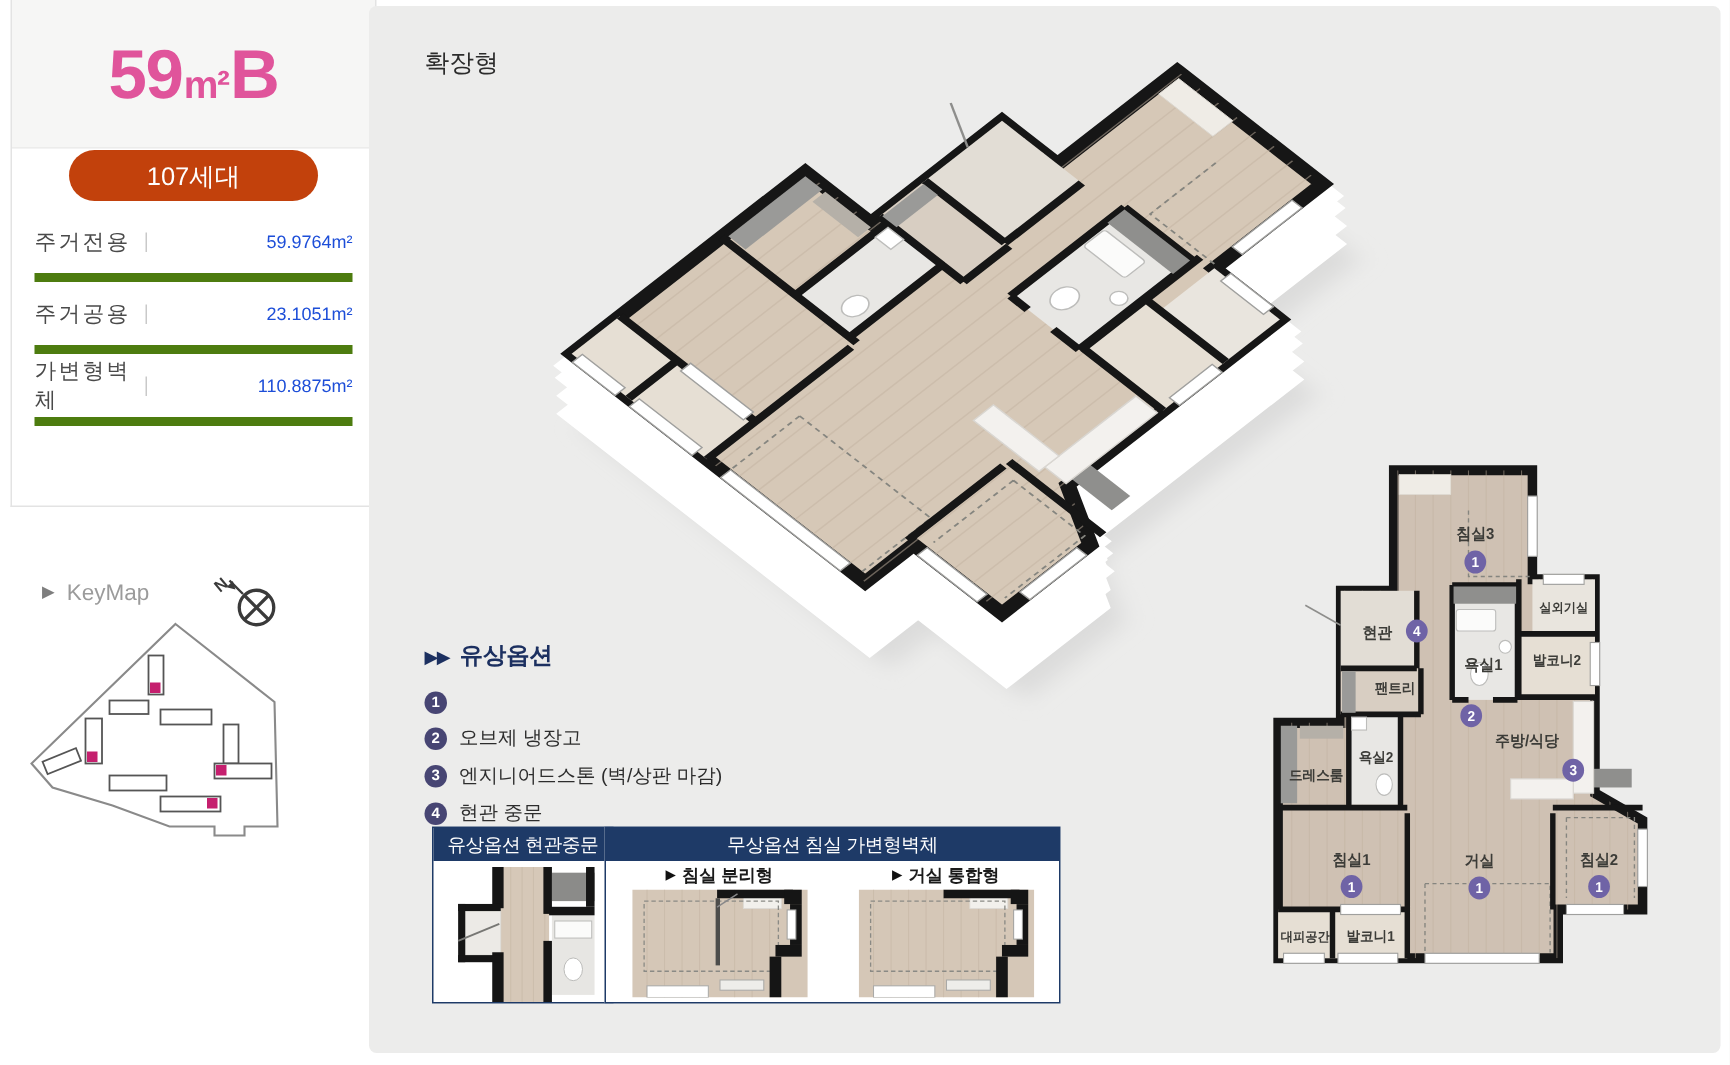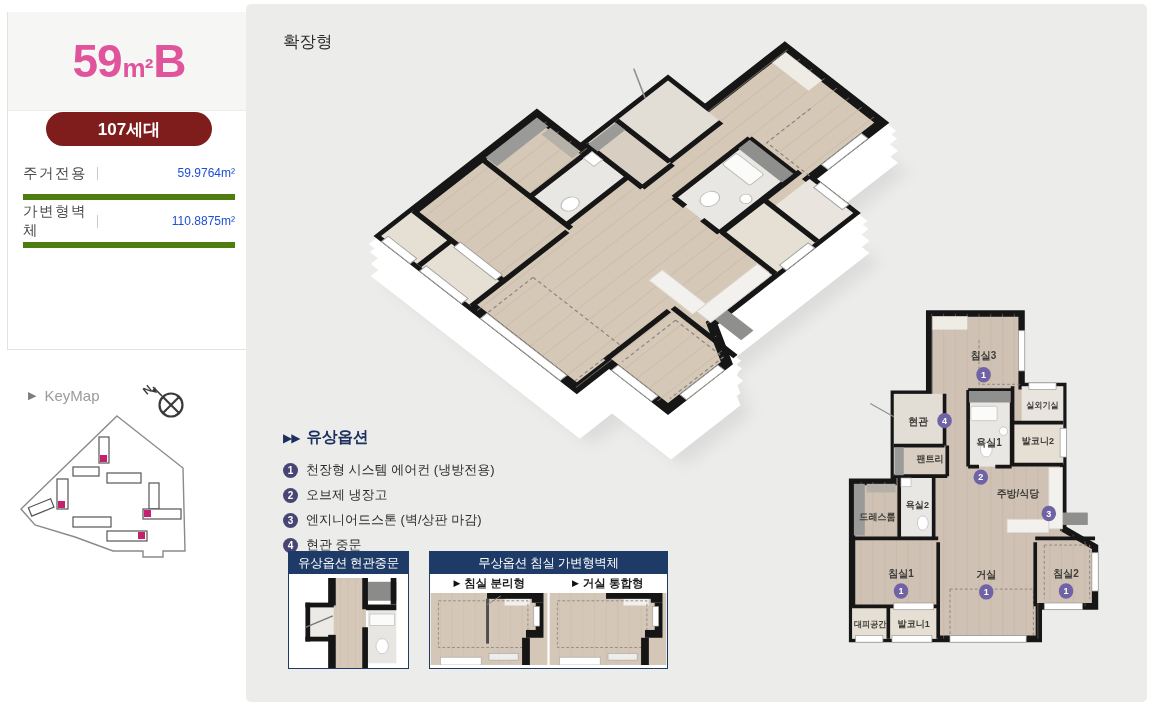--- a/index.html
+++ b/index.html
@@ -1,28 +1,28 @@
 <!DOCTYPE html>
 <html><head>
 <meta charset="utf-8">
 <style>
   html,body{margin:0;padding:0;background:#fff}
   body{width:1153px;height:710px;position:relative;overflow:hidden;
        font-family:"Liberation Sans","DejaVu Sans",sans-serif;color:#222}
 
   
-  .unit-card{position:absolute;left:7px;top:12px;width:244px;height:338px;background:#fff;
+  .unit-card{position:absolute;left:7px;top:0;width:244px;height:338px;background:#fff;
              border:1px solid #e3e3e3;border-top:none;box-sizing:border-box}
   .unit-head{height:98px;background:#f6f6f5;border-bottom:1px solid #ececeb;
              display:flex;align-items:center;justify-content:center}
   .unit-title{color:#e0549b;font-weight:700;font-size:46px;letter-spacing:-1px;line-height:1}
   .unit-title .u{font-size:26px;font-weight:600;margin:0 1px}
   .badge{position:absolute;left:50%;top:100px;transform:translateX(-50%);
-         width:166px;height:34px;border-radius:17px;background:#7f1d1d;color:#fff;
-         font-size:17px;font-weight:700;display:flex;align-items:center;justify-content:center}
+         width:166px;height:34px;border-radius:17px;background:#c2410c;color:#fff;
+         font-size:17px;font-weight:400;display:flex;align-items:center;justify-content:center}
   .specs{position:absolute;top:140px;left:15px;right:15px}
   .spec-row{display:flex;align-items:center;height:42px;border-bottom:6px solid #4d7c0f;
             font-size:14.5px}
   .spec-row .lab{color:#4a4a4a;width:74px;letter-spacing:1.5px}
   .spec-row .bar{width:1px;height:13px;background:#c9c9c9;margin-right:6px}
   .spec-row .val{margin-left:auto;color:#1d4ed8;font-weight:400;font-size:12px}
 
   
   .keymap-head{position:absolute;left:28px;top:387px;display:flex;align-items:center;gap:8px;
                color:#9b9b9b;font-size:15px}
@@ -42,21 +42,21 @@
   .opt-title{display:flex;align-items:center;gap:7px;color:#1c3060;font-size:15.5px;
              font-weight:700;margin-bottom:13px}
   .opt-title .tri2{font-size:12px;letter-spacing:-1px;line-height:1}
   .opt-item{display:flex;align-items:center;gap:8px;font-size:13px;color:#2d2d2d;margin-bottom:7px}
   .onum{width:15px;height:15px;border-radius:50%;background:#474573;color:#fff;font-size:10px;
         font-weight:700;display:flex;align-items:center;justify-content:center;flex:none}
 
   
   .panel{position:absolute;background:#fff;border:1px solid #1e3a67;box-sizing:border-box}
   .p1{left:42px;top:547px;width:121px;height:118px}
-  .p2{left:183px;top:547px;width:239px;height:118px}
+  .p2{left:157px;top:547px;width:304px;height:118px}
   .phead{height:22px;line-height:22px;background:#1e3a67;color:#fff;text-align:center;
          font-size:12.5px;font-weight:400;letter-spacing:-0.3px}
   .pbody{position:relative}
   .p1 .pbody{display:flex;justify-content:center;padding-top:4px}
   .p2 .pbody{display:flex;justify-content:space-around;padding-top:2px}
   .mini{display:flex;flex-direction:column;align-items:center}
   .mlabel{display:flex;align-items:center;gap:4px;font-size:11.5px;font-weight:700;color:#1b1b1b;
           margin-bottom:2px}
   .mlabel .tri{font-size:9px;line-height:1;color:#111}
 
@@ -165,20 +165,25 @@
     <div class="unit-title"><span>59</span><span class="u">m²</span><span>B</span></div>
   </div>
   <div class="badge">107세대</div>
   <div class="specs">
     <div class="spec-row">
       <span class="lab">주거전용</span>
         <span class="bar"></span>
       <span class="val"><span>59.9764</span><span>m²</span></span>
     </div>
     <div class="spec-row">
+      <span class="lab">주거공용</span>
+        <span class="bar"></span>
+      <span class="val"><span>23.1051</span><span>m²</span></span>
+    </div>
+    <div class="spec-row">
       <span class="lab">가변형벽체</span>
         <span class="bar"></span>
       <span class="val"><span>110.8875</span><span>m²</span></span>
     </div>
   </div>
 </aside>
 
 <div class="keymap-head">
   <span class="tri">▶</span>
   <span>KeyMap</span>
@@ -245,21 +250,20 @@
     </g>
   </svg>
 
   <div class="options">
     <div class="opt-title">
       <span class="tri2">▶▶</span>
       <span>유상옵션</span>
     </div>
     <div class="opt-item">
       <span class="onum">1</span>
-      <span>천장형 시스템 에어컨 (냉방전용)</span>
     </div>
     <div class="opt-item">
       <span class="onum">2</span>
       <span>오브제 냉장고</span>
     </div>
     <div class="opt-item">
       <span class="onum">3</span>
       <span>엔지니어드스톤 (벽/상판 마감)</span>
     </div>
     <div class="opt-item">

